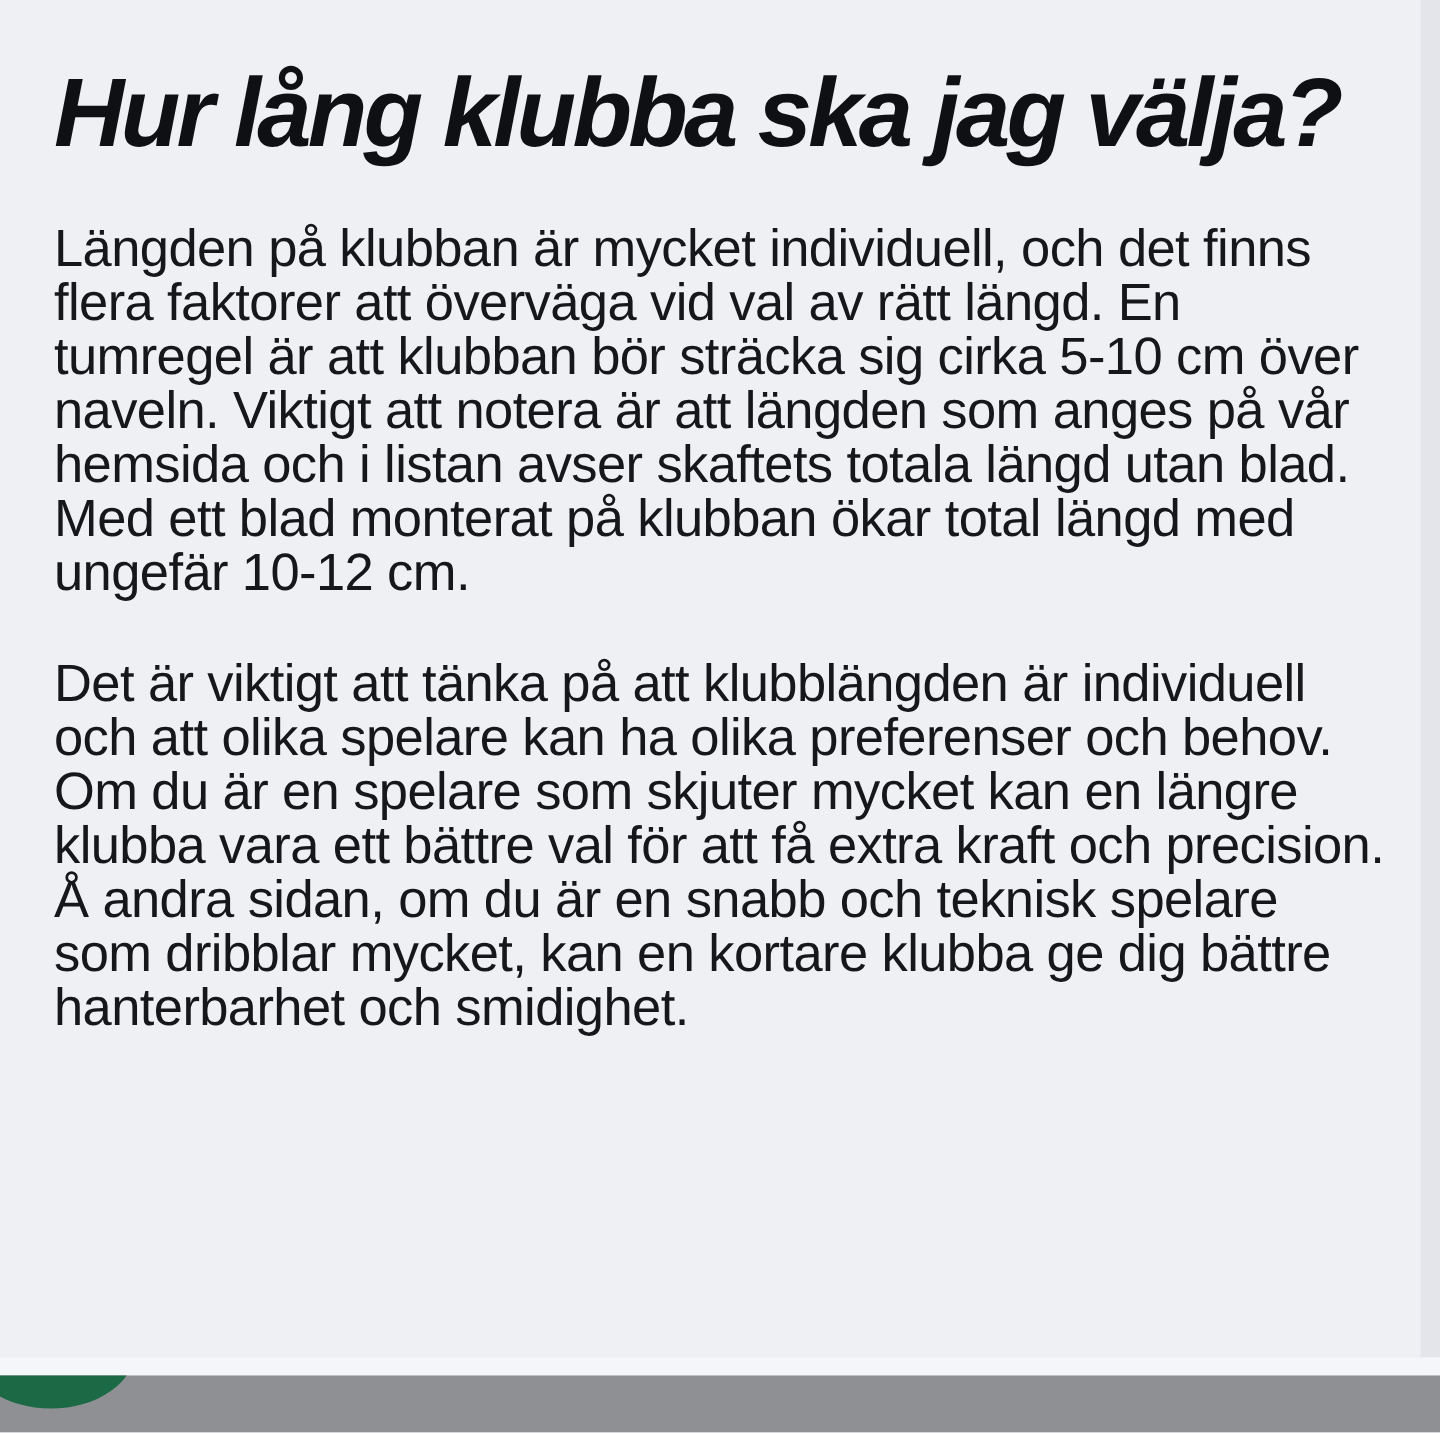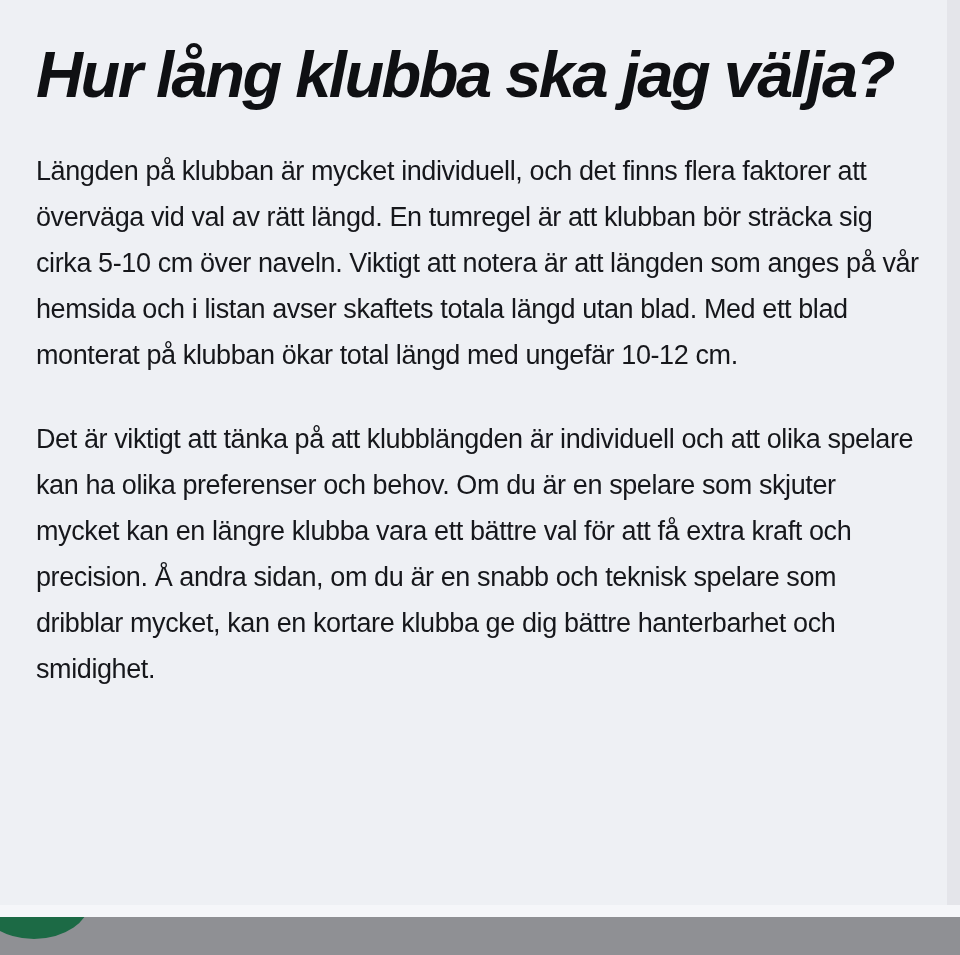--- a/index.html
+++ b/index.html
@@ -35,22 +35,22 @@
     font-size:65px;
     line-height:74px;
     font-weight:800;
     font-style:italic;
     letter-spacing:-2.5px;
     color:#0f1013;
     max-width:900px;
     margin-bottom:36px;
   }
   p.body-par{
-    font-size:27px;
-    line-height:46px;
+    font-size:35px;
+    line-height:36px;
     letter-spacing:-0.4px;
     max-width:902px;
     color:var(--text);
   }
   p.body-par + p.body-par{
     margin-top:38px;
   }
   .gap-band{
     position:absolute;
     left:0;top:905px;

